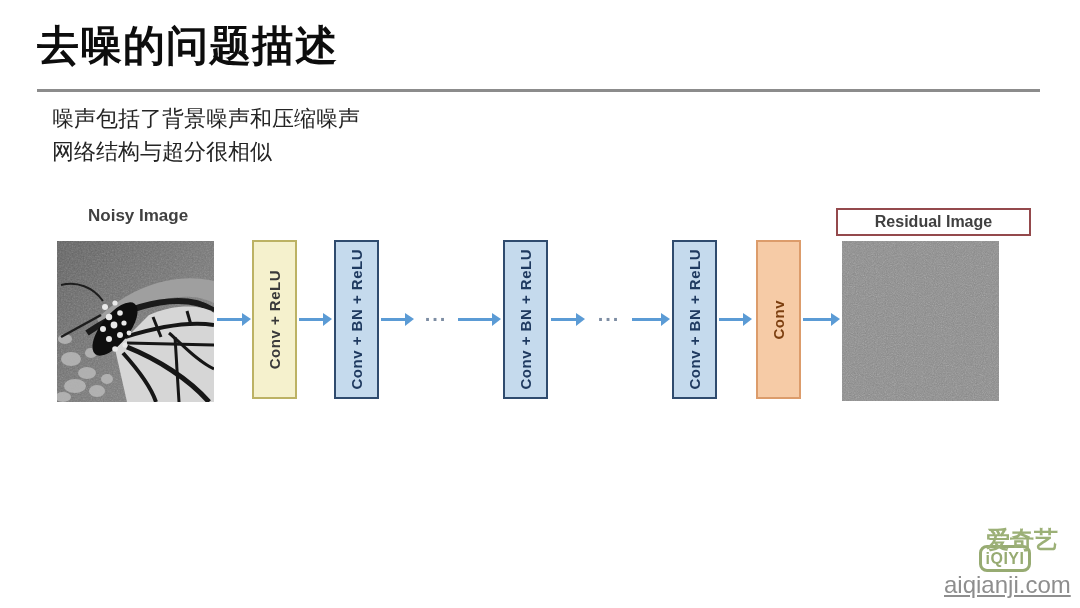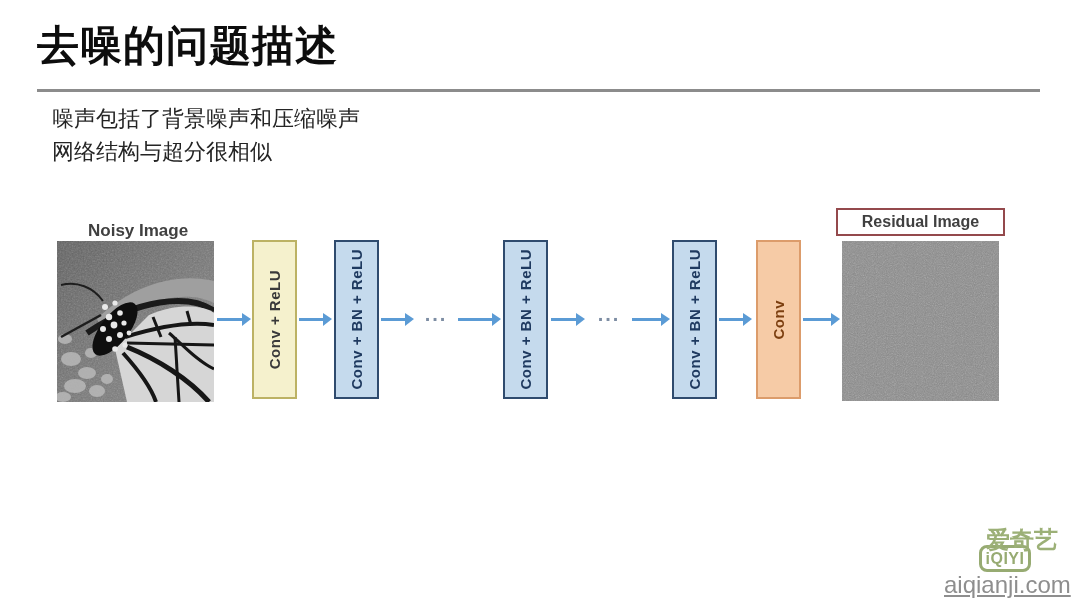--- a/index.html
+++ b/index.html
@@ -19,21 +19,21 @@
     background:#8c8c8c;
   }
   .body-text {
     position:absolute; left:52px; top:102px;
     font-size:22px; color:#242424; line-height:33px; font-weight:normal;
   }
   
   .img-label {
     position:absolute; font-size:17px; font-weight:bold; color:#404040;
   }
-  .noisy-label { left:88px; top:221px;text-align:center; }
+  .noisy-label { left:88px; top:206px;text-align:center; }
   .img-frame { position:absolute; }
   .noisy-frame { left:57px; top:241px; width:157px; height:161px; }
   .residual-frame { left:842px; top:241px; width:157px; height:160px; }
   .layer-box {
     position:absolute; top:240px; width:45px; height:159px;
     display:flex; align-items:center; justify-content:center;
     box-sizing:border-box;
   }
   .vlabel {
     writing-mode:vertical-rl; transform:rotate(180deg);
@@ -65,21 +65,21 @@
   .a6 { left:632px; width:38px; }
   .a7 { left:719px; width:33px; }
   .a8 { left:803px; width:37px; }
   .dots {
     position:absolute; top:303px; width:30px; text-align:center;
     font-size:20px; font-weight:bold; color:#7d8da3; letter-spacing:2px;
   }
   .d1 { left:421px; }
   .d2 { left:594px; }
   .residual-label {
-    position:absolute; left:836px; top:208px; width:169px; height:28px;
+    position:absolute; left:836px; top:208px; width:195px; height:28px;
     box-sizing:border-box; border:2px solid #94494C; background:#ffffff;
     display:flex; align-items:center; justify-content:center;
     font-size:16px; font-weight:bold; color:#404040;
   }
   
   .iqiyi-badge {
     position:absolute; left:979px; top:545px; width:52px; height:27px;
     box-sizing:border-box; border:3px solid #97ab72; border-radius:8px;
     display:flex; align-items:center; justify-content:center;
     font-size:16px; font-weight:bold; color:#97ab72; letter-spacing:0.5px;

